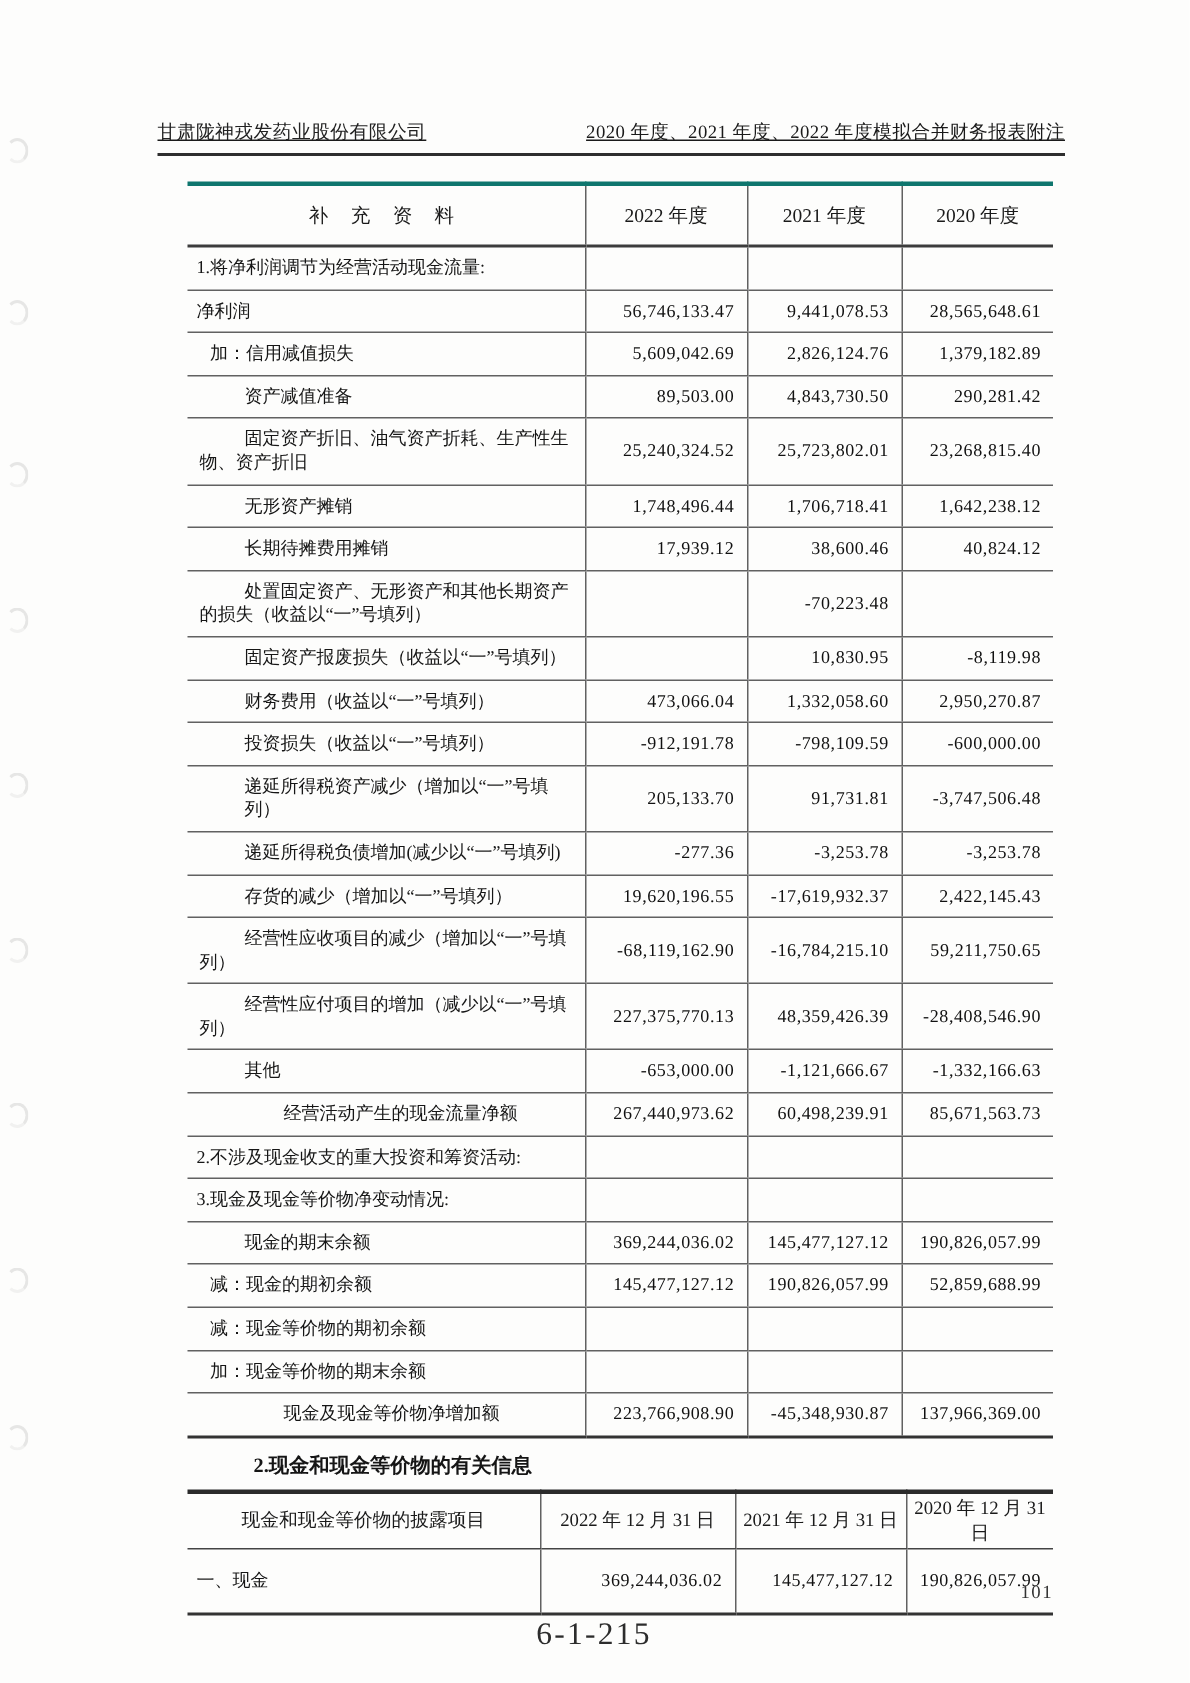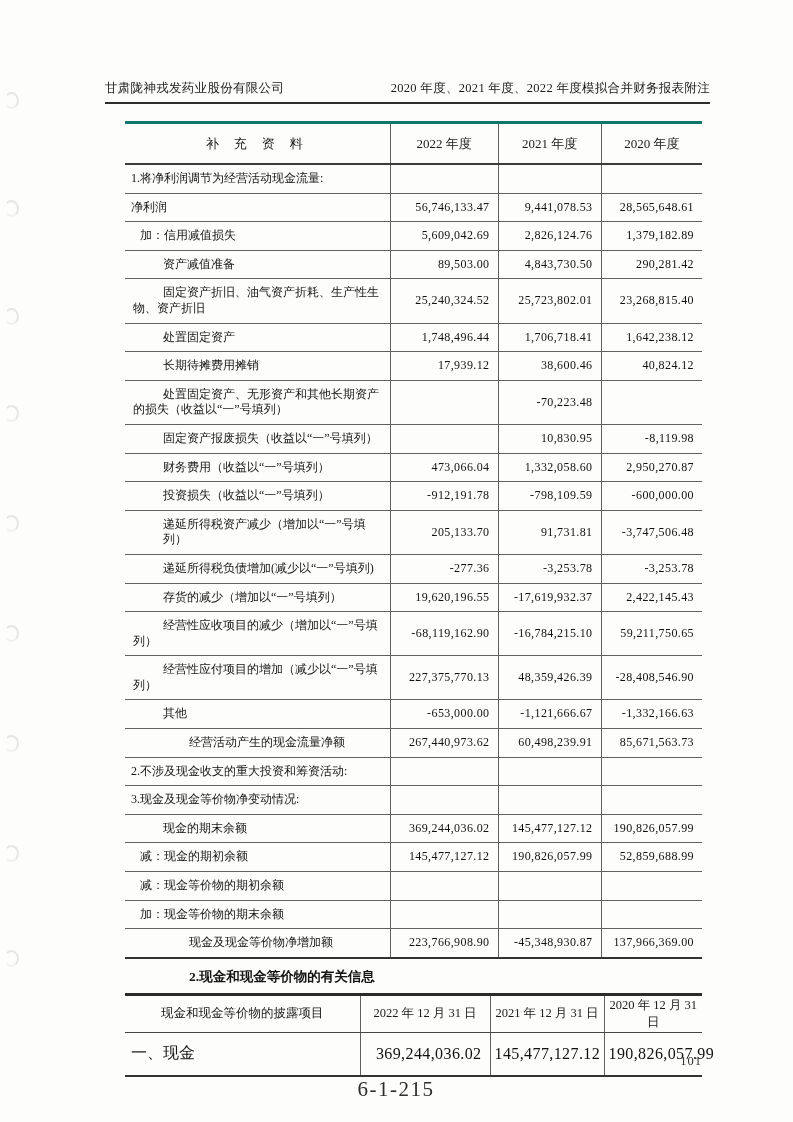--- a/index.html
+++ b/index.html
@@ -18,21 +18,21 @@
     position:absolute; left:4px; width:11px; height:13px;
     border:2px solid rgba(110,110,110,0.16);
     border-left-color:transparent; border-bottom-color:rgba(110,110,110,0.08);
     border-radius:50%; filter:blur(0.5px);
   }
 
   .doc-header {
     position:absolute; top:80px; left:105px; width:605px;
     display:flex; justify-content:space-between; align-items:flex-end;
     padding-bottom:5px; border-bottom:2px solid #2e2e2e;
-    font-size:12.5px; letter-spacing:0.3px;
+    font-size:12.5px; letter-spacing:0.3px;text-decoration:underline;
   }
   .doc-header .company { color:#222; }
   .doc-header .report-title { color:#1a1a1a; }
 
   .content { position:absolute; top:121px; left:125px; width:577px; }
 
   table { border-collapse:collapse; table-layout:fixed; width:577px; }
 
   
   .t1 { border-top:3px solid #0f766e; }
@@ -55,34 +55,34 @@
     letter-spacing:0.4px; color:#111; white-space:nowrap;
   }
   .ind0 { padding-left:6px !important; }
   .ind1 { padding-left:15px !important; }
   .ind2 { padding-left:38px !important; }
   .ind3 { padding-left:64px !important; }
   .hang { padding-left:8px !important; text-indent:30px; }
 
   
   .section2-heading {
-    margin:9px 0 7px 64px;
+    margin:9px 0 7px 44px;
     font-weight:bold; font-size:13.5px; color:#151515;
   }
 
   
   .t2 { border-top:3px solid #2b2b2b; }
   .t2 th {
     border-bottom:1.5px solid #444;
     font-weight:normal; font-size:12.5px; height:34px;
     text-align:center; color:#1a1a1a;
   }
   .t2 td {
     border-bottom:2px solid #333;
-    font-size:16px; height:34px; padding:4px;
+    font-size:12px; height:34px; padding:4px;
     vertical-align:middle;
   }
   .t2 th + th, .t2 td + td { border-left:1px solid #616161; }
 
   .page-num {
     position:absolute; top:1054px; left:125px; width:577px;
     text-align:right; font-size:12.5px; color:#333; letter-spacing:1px;
   }
   .doc-code {
     position:absolute; top:1077px; left:96px; width:600px;
@@ -151,21 +151,21 @@
             <td class="num">4,843,730.50</td>
             <td class="num">290,281.42</td>
           </tr>
           <tr>
             <td class="label ind2 hang">固定资产折旧、油气资产折耗、生产性生物、资产折旧</td>
             <td class="num">25,240,324.52</td>
             <td class="num">25,723,802.01</td>
             <td class="num">23,268,815.40</td>
           </tr>
           <tr>
-            <td class="label ind2">处置固定资产</td>
+            <td class="label ind2">无形资产摊销</td>
             <td class="num">1,748,496.44</td>
             <td class="num">1,706,718.41</td>
             <td class="num">1,642,238.12</td>
           </tr>
           <tr>
             <td class="label ind2">长期待摊费用摊销</td>
             <td class="num">17,939.12</td>
             <td class="num">38,600.46</td>
             <td class="num">40,824.12</td>
           </tr>

